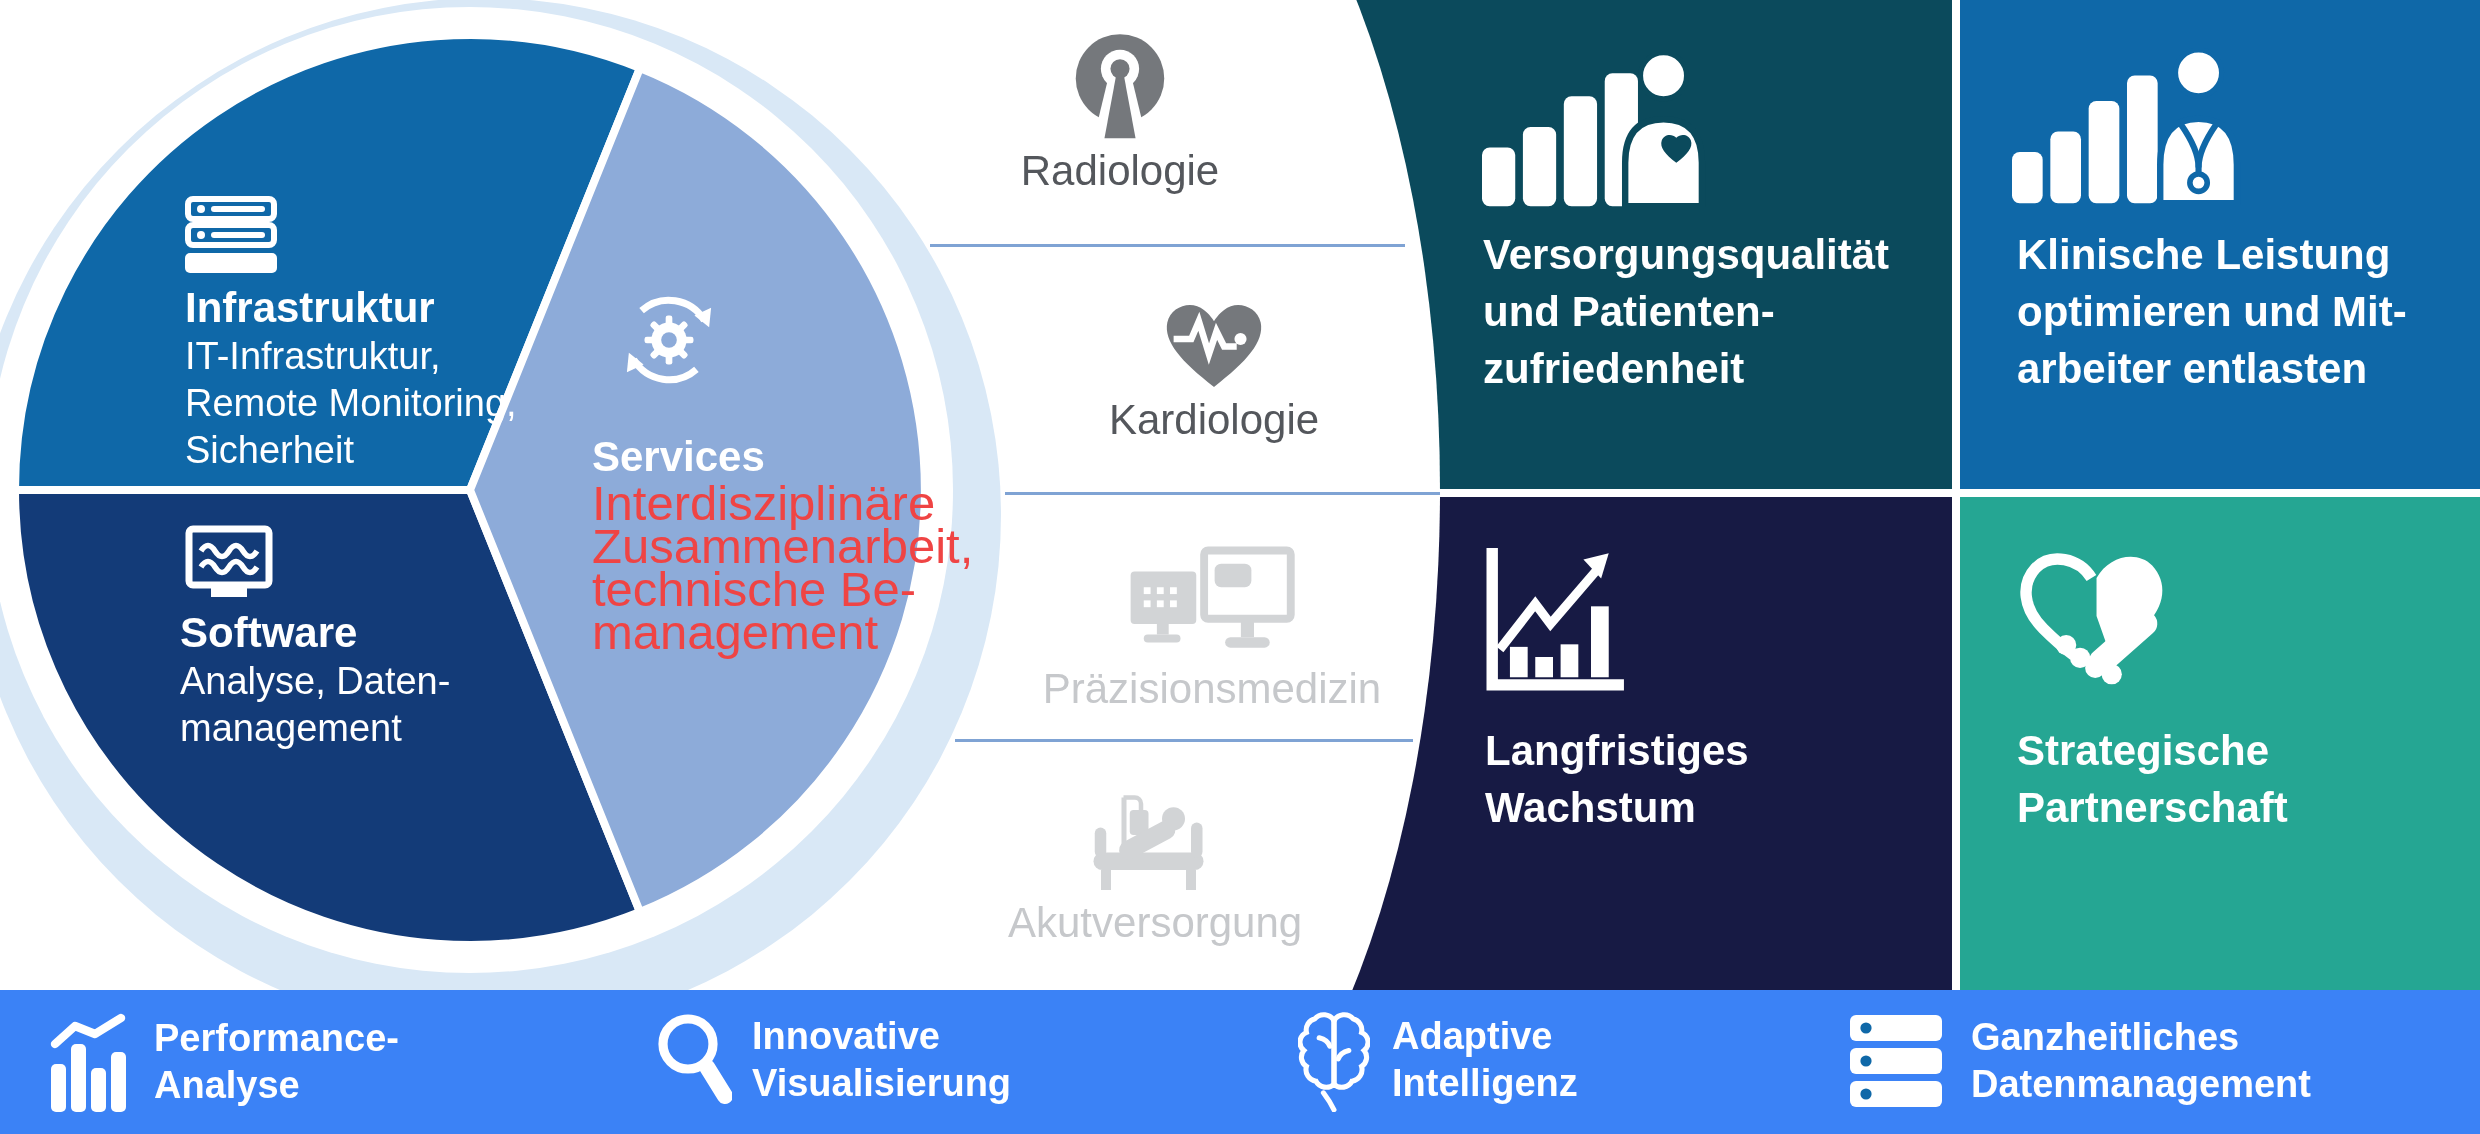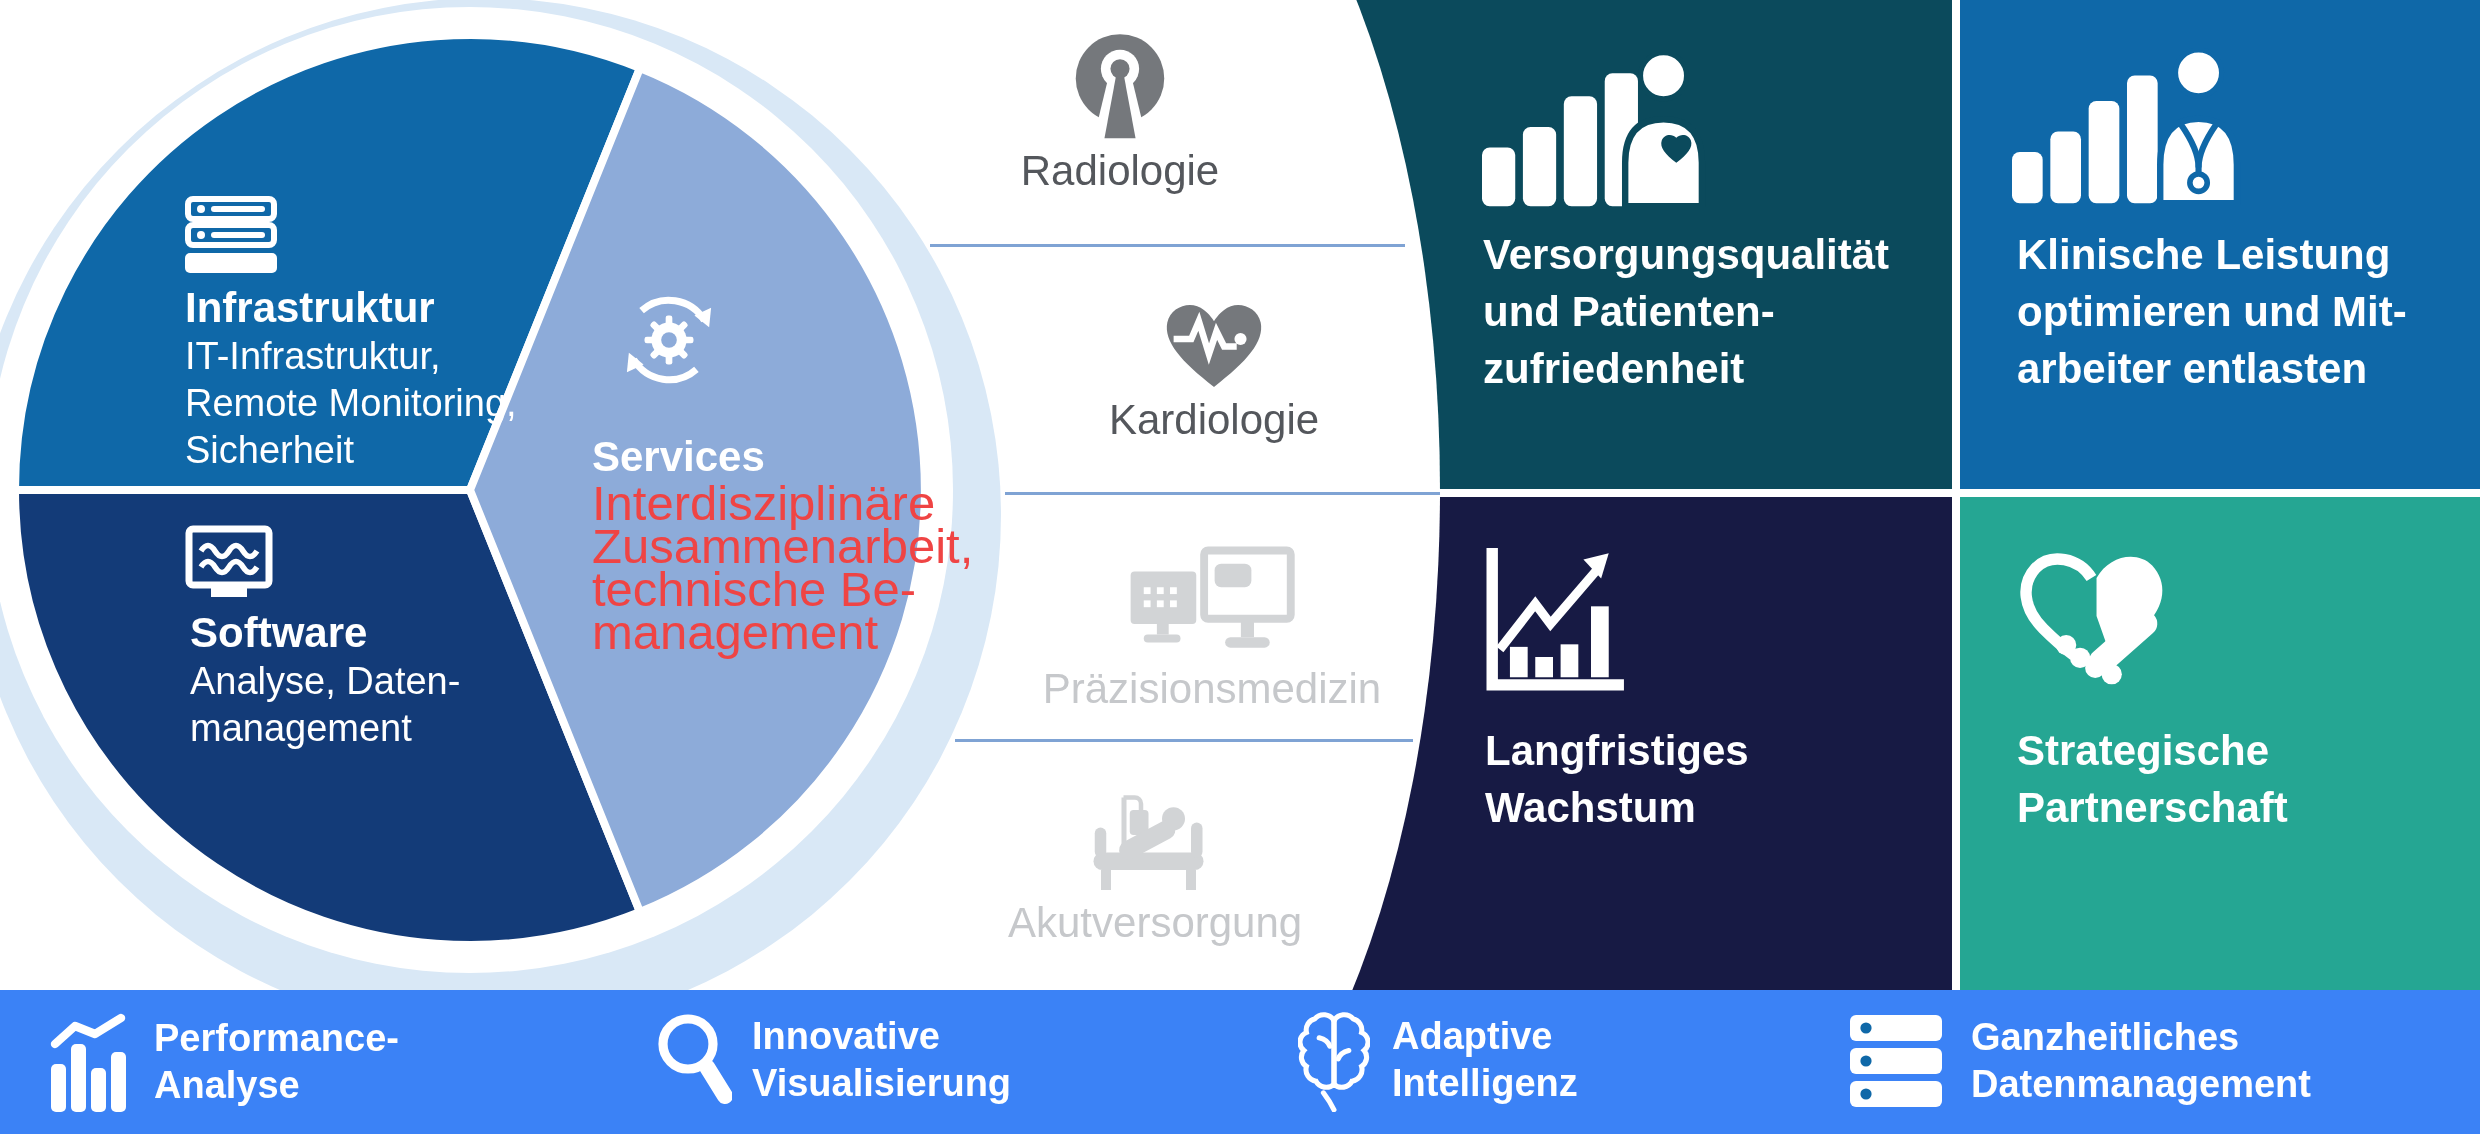--- a/index.html
+++ b/index.html
@@ -148,21 +148,21 @@
       <div>Sicherheit</div>
     </div>
   </div>
 
   <svg class="seg-block" style="left:185px;top:525px;" width="88" height="78" viewBox="0 0 44 39">
     <rect x="2" y="2" width="40" height="28" rx="2" fill="none" stroke="#ffffff" stroke-width="3.5"></rect>
     <path d="M8,13 q3.5,-5.5 7,0 t7,0 t7,0 t7,0" stroke="#ffffff" stroke-width="2.8" fill="none"></path>
     <path d="M8,21 q3.5,-5.5 7,0 t7,0 t7,0 t7,0" stroke="#ffffff" stroke-width="2.8" fill="none"></path>
     <rect x="13" y="31.5" width="18" height="4.5" fill="#ffffff"></rect>
   </svg>
-  <div class="seg-block" style="left:190px;top:608px;">
+  <div class="seg-block" style="left:180px;top:608px;">
     <div class="seg-title">Software</div>
     <div class="seg-body">
       <div>Analyse, Daten-</div>
       <div>management</div>
     </div>
   </div>
 
   <svg class="seg-block" style="left:622px;top:293px;" width="94" height="94" viewBox="0 0 48 48">
     <path d="M42,14 A21,21 0 0 0 10,9" fill="none" stroke="#ffffff" stroke-width="3.5"></path>
     <polygon points="44.5,17.5 45.5,7.5 37,11.5" fill="#ffffff"></polygon>

